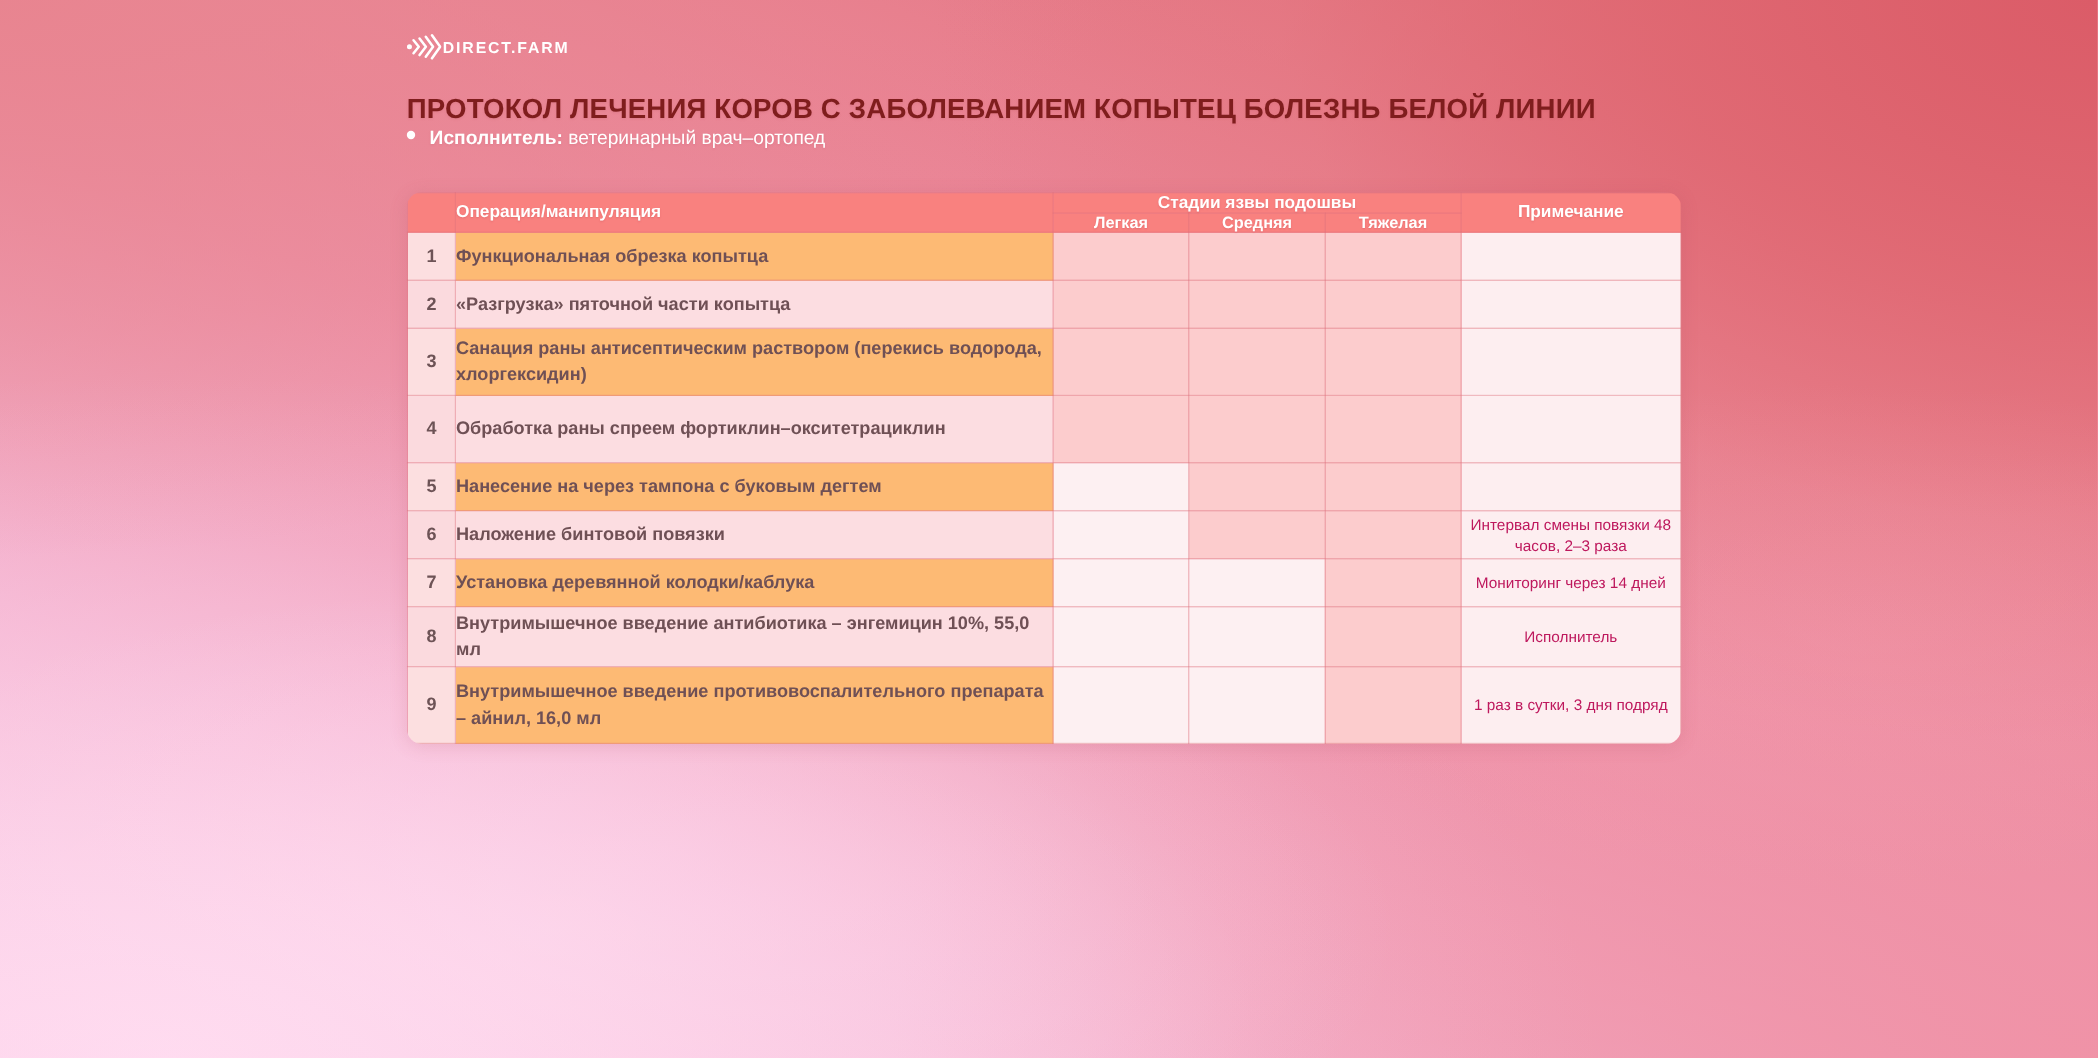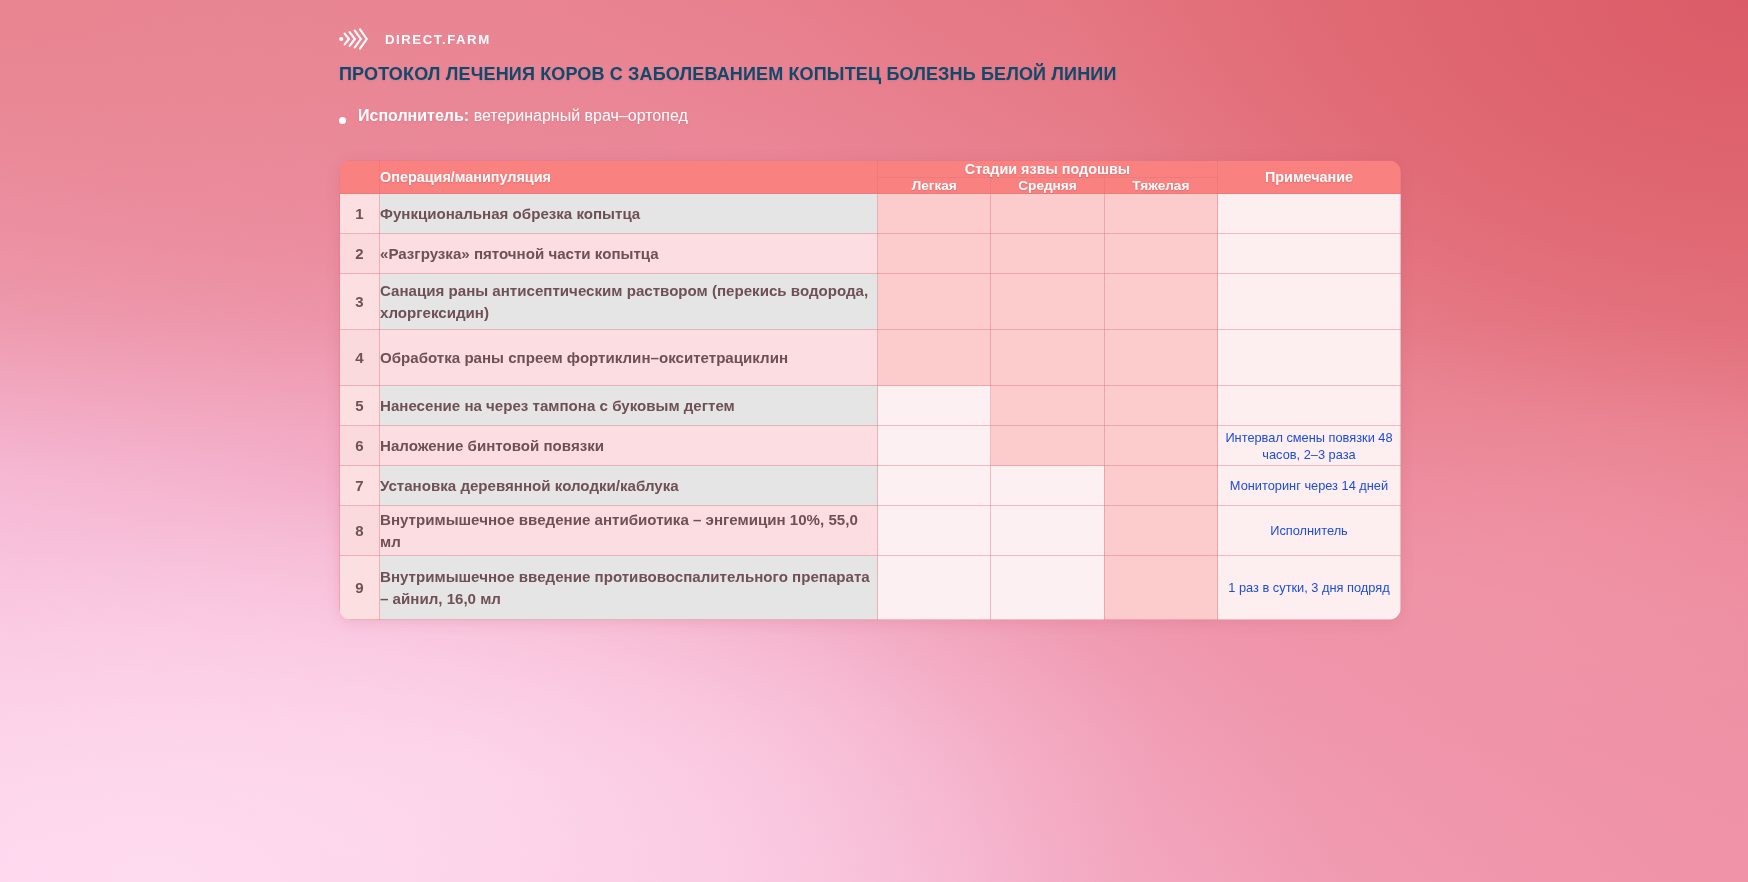--- a/index.html
+++ b/index.html
@@ -22,38 +22,38 @@
   #sheen {
     position:absolute; inset:0;
     background:
       radial-gradient(ellipse 60% 48% at 26% 88%, rgba(255,225,243,0.42) 0%, rgba(255,225,243,0) 68%),
       radial-gradient(ellipse 42% 34% at 88% 60%, rgba(246,160,178,0.32) 0%, rgba(246,160,178,0) 70%);
     pointer-events:none;
   }
   #page { position:absolute; inset:0; }
 
   
-  .logo { position:absolute; left:339px; top:28px; display:flex; align-items:center; gap:17px; }
+  .logo { position:absolute; left:339px; top:28px; display:flex; align-items:center; gap:1px; }
   .logo-mark { width:29px; height:22px; display:block; }
   .logo-text {
     color:#ffffff; font-size:13.2px; font-weight:bold;
     letter-spacing:1.55px; white-space:nowrap;
     font-family:"Liberation Sans", sans-serif;
   }
 
   
   .doc-title {
-    position:absolute; left:339px; top:64px;
-    color:#0c4a6e; font-size:18px; font-weight:bold;
+    position:absolute; left:339px; top:77px;
+    color:#7f1d1d; font-size:23px; font-weight:bold;
     letter-spacing:0.15px; white-space:nowrap;
     text-shadow:0 1px 2px rgba(180,70,85,0.18);
   }
   .bullets { position:absolute; left:339px; top:104px; width:980px; }
   .bullet-row {
-    display:flex; align-items:flex-end; gap:12px;
+    display:flex; align-items:center; gap:12px;
     color:#ffffff; font-size:16px; line-height:23px;
     text-shadow:0 1px 2px rgba(180,70,85,0.16);
   }
   .bullet-dot {
     width:7px; height:7px; border-radius:50%;
     background:#ffffff; flex:0 0 auto;
     position:relative; top:-3px;
   }
   .bullet-label { font-weight:bold; }
   .bullet-value { font-weight:normal; }
@@ -98,26 +98,26 @@
   td.c-num {
     text-align:center;
     font-size:15px; font-weight:bold;
     color:#6d5356;
     background:#fcdfe0;
   }
   td.c-op {
     padding:11px 14px 12px 12px;
     font-size:15.1px; font-weight:bold; line-height:21.5px;
     color:#6f5055;
-    background:#e5e5e5;
+    background:#fdba74;
   }
   td.c-note {
     text-align:center;
     font-size:12.8px; line-height:17px;
-    color:#1d4ed8;
+    color:#be185d;
     padding:6px 8px;
     background:#fdeef0;
   }
   td.cell-mark { background:#fccccd; }
   td.cell-blank { background:#fdf0f2; }
 
   tbody tr:nth-child(even) td.c-num { background:#fbdade; }
   tbody tr:nth-child(even) td.c-op  { background:#fcdde1; }
 </style>
 </head>

